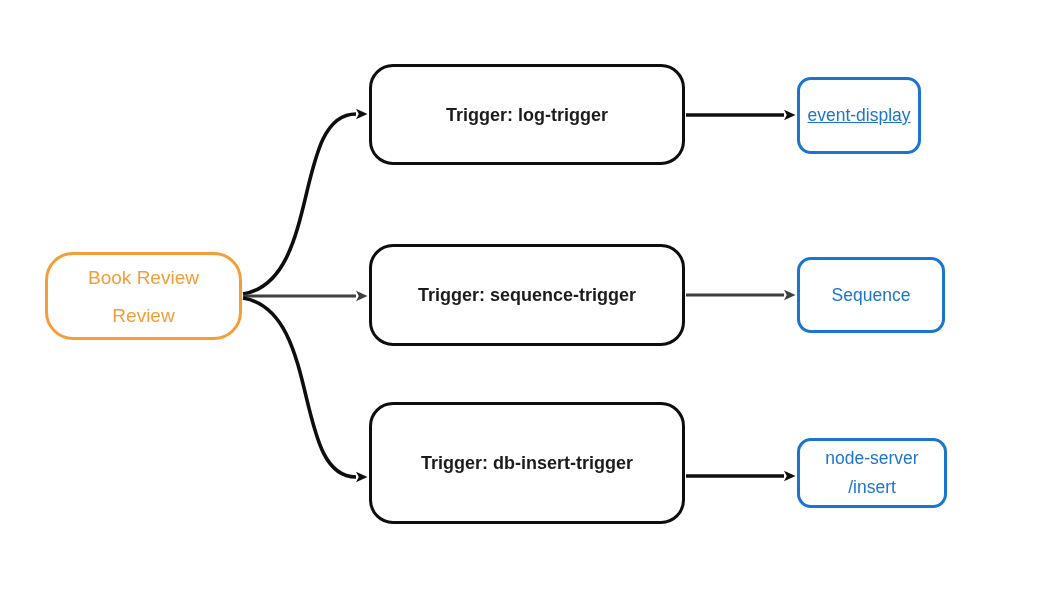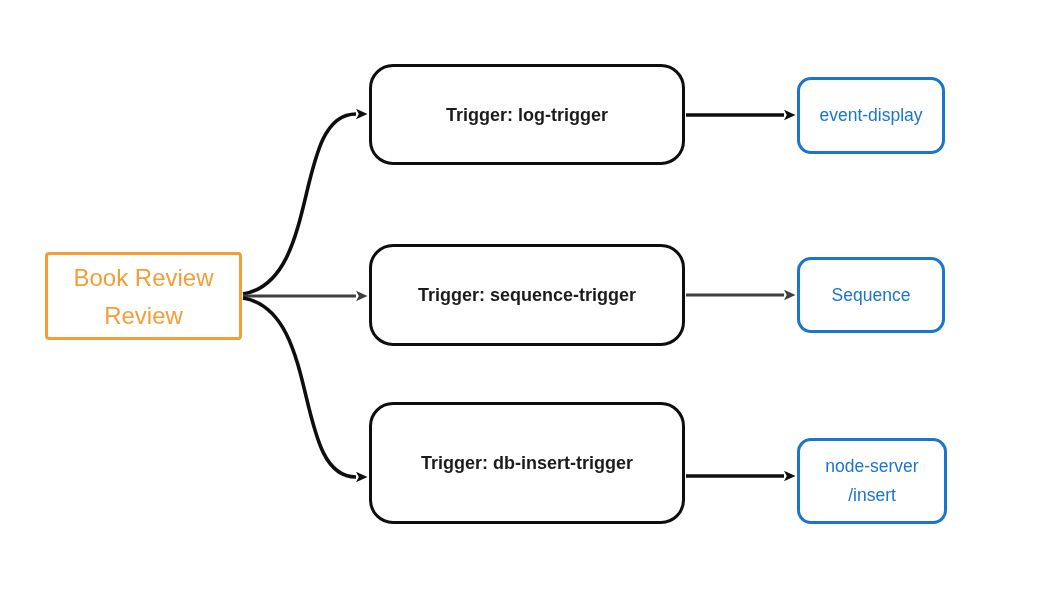--- a/index.html
+++ b/index.html
@@ -10,22 +10,22 @@
     font-family:"Liberation Sans","DejaVu Sans",sans-serif;
     overflow:hidden;
   }
   .edges{position:absolute;left:0;top:0;width:1043px;height:613px;}
   .node{
     position:absolute;
     display:flex;flex-direction:column;align-items:center;justify-content:center;
     background:#ffffff;box-sizing:border-box;text-align:center;
   }
   .node.orange{
-    border:3px solid #F49E38;border-radius:4px;
-    color:#F49E38;font-size:24px;line-height:29px;gap:9px;
+    border:3px solid #F49E38;border-radius:28px;
+    color:#F49E38;font-size:19px;line-height:29px;gap:9px;
   }
   .node.black{
     border:3px solid #0E0E0E;border-radius:24px;
     color:#1C1C1C;font-size:18px;line-height:30px;
   }
   .node.blue{
     border:3px solid #1B74CE;border-radius:14px;
     color:#1B74CE;font-size:17.5px;line-height:29px;
   }
   .bold{font-weight:bold;}
@@ -65,26 +65,26 @@
   </div>
 
   <div class="node black" style="left:369px;top:244px;width:316px;height:102px;">
     <div class="nline bold">Trigger: sequence-trigger</div>
   </div>
 
   <div class="node black" style="left:369px;top:402px;width:316px;height:122px;text-align:center;">
     <div class="nline bold">Trigger: db-insert-trigger</div>
   </div>
 
-  <div class="node blue" style="left:797px;top:77px;width:148px;height:77px;">
+  <div class="node blue" style="left:797px;top:77px;width:124px;height:77px;text-decoration:underline;">
     <div class="nline">event-display</div>
   </div>
 
   <div class="node blue" style="left:797px;top:257px;width:148px;height:76px;">
     <div class="nline">Sequence</div>
   </div>
 
-  <div class="node blue" style="left:797px;top:438px;width:150px;height:86px;">
+  <div class="node blue" style="left:797px;top:438px;width:150px;height:70px;">
     <div class="nline">node-server</div>
     <div class="nline">/insert</div>
   </div>
 
 </div>
 
 </body></html>

